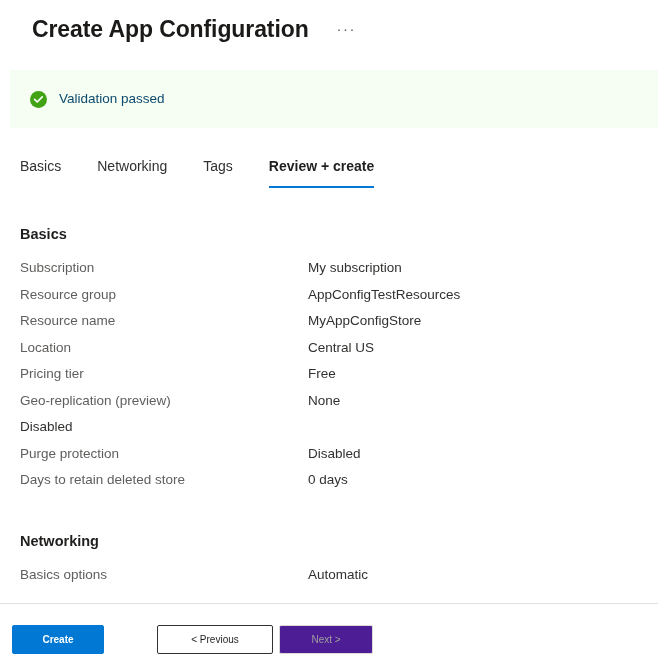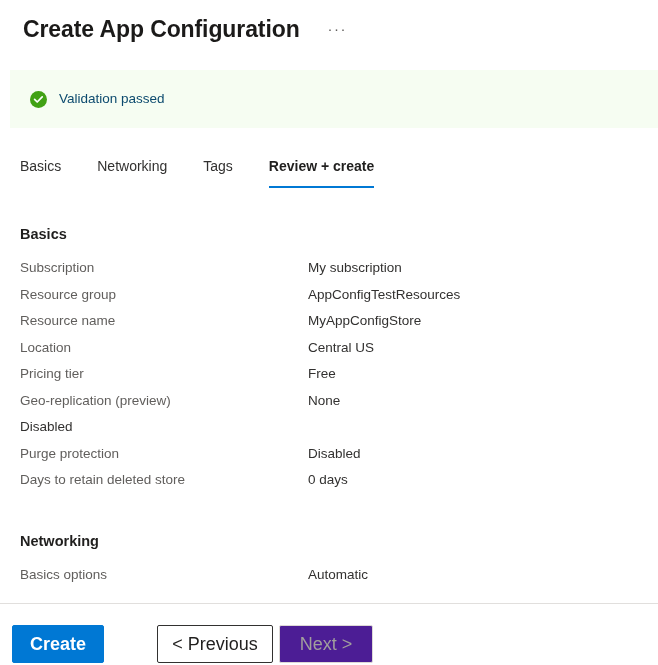--- a/index.html
+++ b/index.html
@@ -13,21 +13,21 @@
     font-family: "Liberation Sans", sans-serif;
     color: #323130;
     overflow: hidden;
     position: relative;
   }
 
   
   .page-header {
     display: flex;
     align-items: center;
-    padding: 13px 0 0 23px;
+    padding: 13px 0 0 32px;
     height: 44px;
     box-sizing: border-box;
   }
   .page-title {
     font-size: 23px;
     font-weight: bold;
     color: #1b1a19;
     letter-spacing: -0.1px;
     line-height: 30px;
     white-space: nowrap;
@@ -153,23 +153,23 @@
     background: #e1dfdd;
   }
   .footer {
     position: absolute;
     left: 12px;
     top: 625px;
     display: flex;
     align-items: center;
   }
   .btn {
-    height: 38px;
+    height: 29px;
     min-width: 78px;
-    font-size: 18px;
+    font-size: 10px;
     font-family: "Liberation Sans", sans-serif;
     border-radius: 2px;
     box-sizing: border-box;
     cursor: pointer;
     display: inline-flex;
     align-items: center;
     justify-content: center;
     padding: 4px 14px;
     margin-right: 6px;
     white-space: nowrap;

